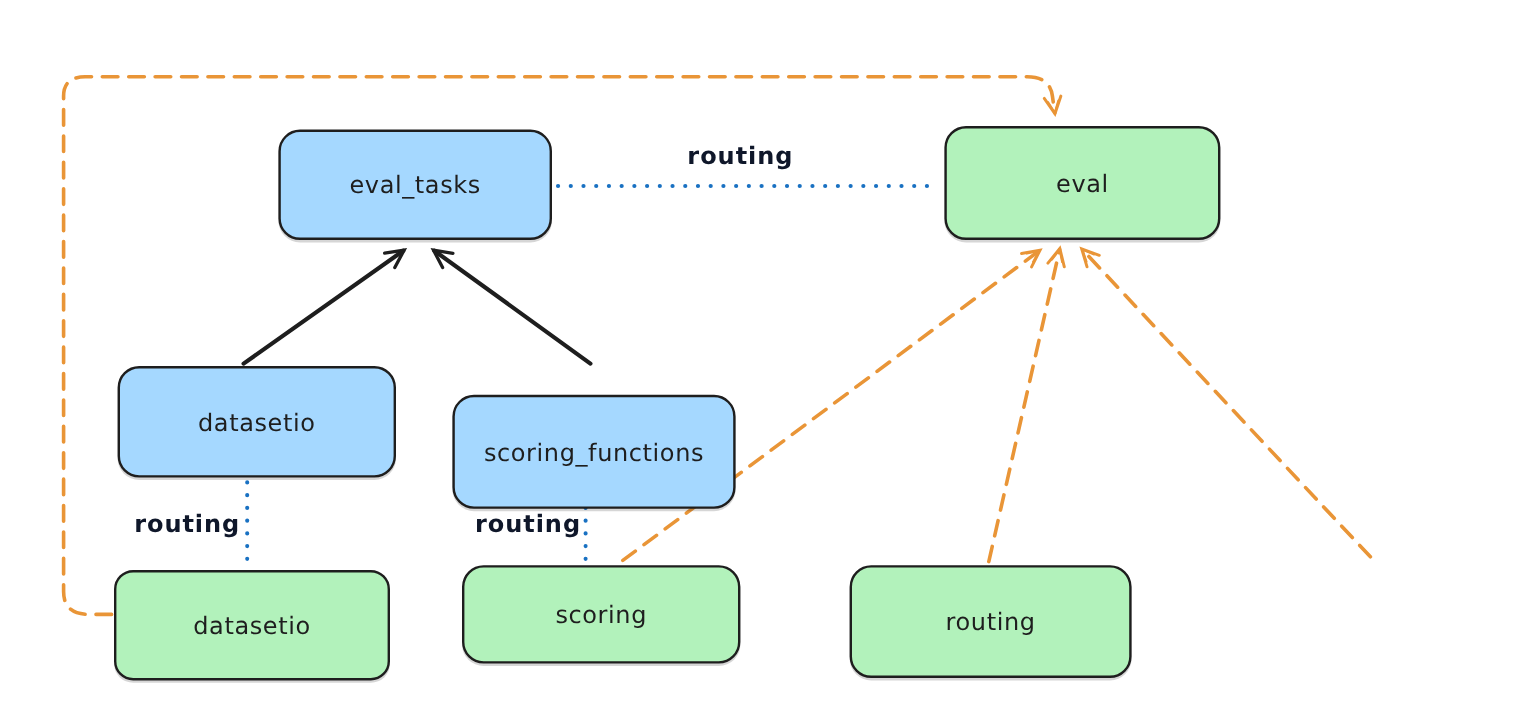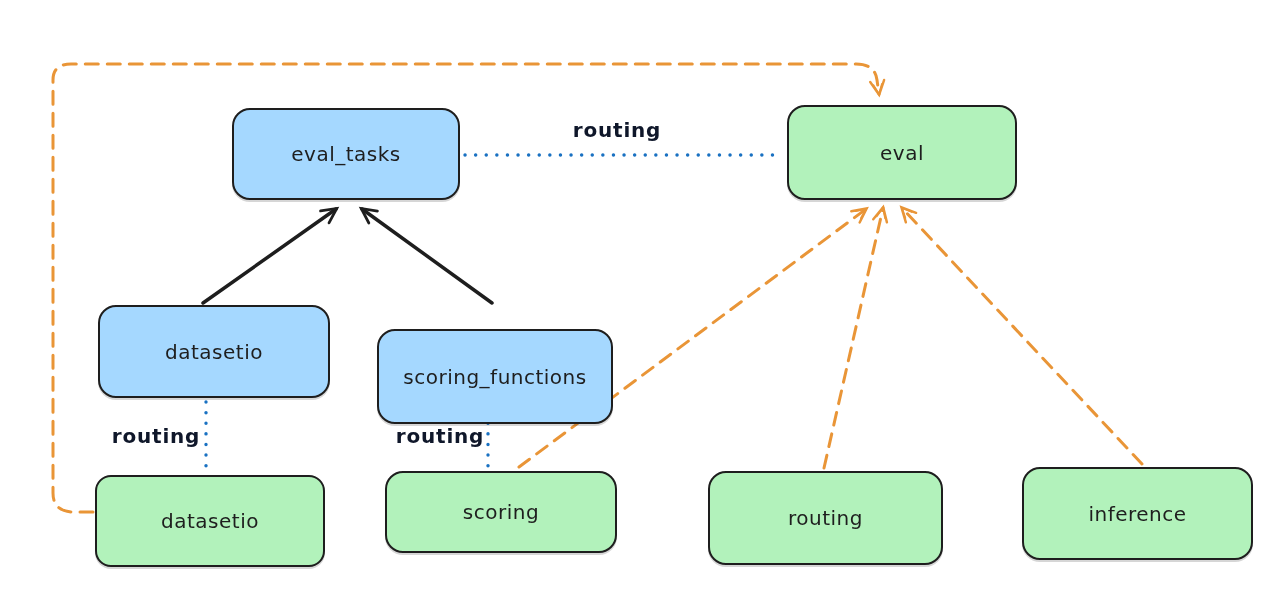--- a/index.html
+++ b/index.html
@@ -95,21 +95,18 @@
   </div>
 
   <div class="node fill-green" style="left:385px; top:471px; width:232px; height:82px;">
     <span class="node-label">scoring</span>
   </div>
 
   <div class="node fill-green" style="left:708px; top:471px; width:235px; height:94px;">
     <span class="node-label">routing</span>
   </div>
 
-  <div class="node fill-green" style="left:1022px; top:467px; width:231px; height:93px;">
-    <span class="node-label">inference</span>
-  </div>
 
   <div class="edge-label" style="left:617px; top:130px;">routing</div>
   <div class="edge-label" style="left:156px; top:436px;">routing</div>
   <div class="edge-label" style="left:440px; top:436px;">routing</div>
 
 </div>
 
 </body></html>

